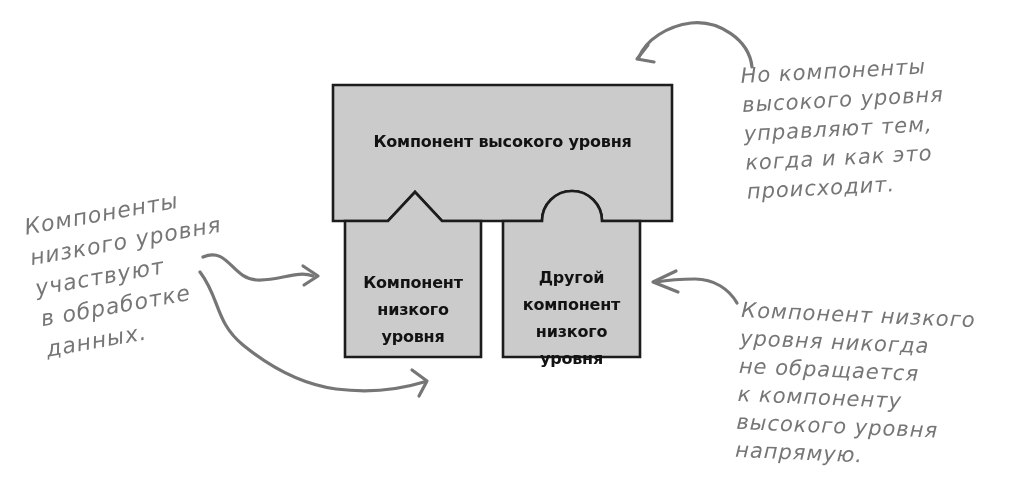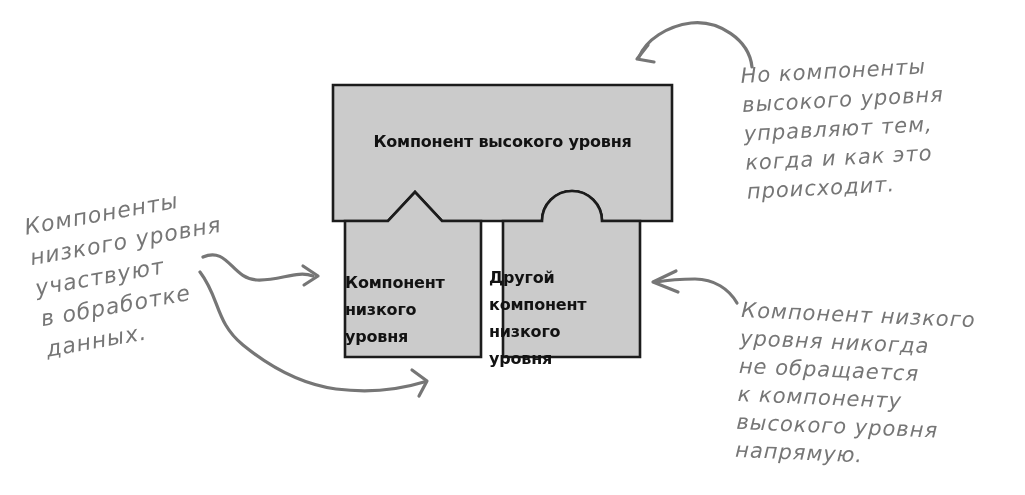--- a/index.html
+++ b/index.html
@@ -17,30 +17,31 @@
     overflow:hidden;
     font-family:"DejaVu Sans", sans-serif;
   }
   .canvas svg{position:absolute;left:0;top:0;}
   .box{fill:var(--box-fill);stroke:var(--box-border);stroke-width:2.6;stroke-linejoin:miter;}
   .arrow{fill:none;stroke:var(--annotation-ink);stroke-width:3.2;stroke-linecap:round;stroke-linejoin:round;}
   .box-label{
     position:absolute;
     color:var(--label-ink);
     font-weight:bold;
+    text-align:center;
     letter-spacing:-0.2px;
   }
   .box-label.big{
     left:333px;top:85px;width:339px;height:112px;
     display:flex;align-items:center;justify-content:center;
     font-size:16px;
   }
   .box-label.small{font-size:16px;line-height:27px;margin-top:28px;}
   .box-label.small.left-box{left:345px;top:241px;width:136px;}
-  .box-label.small.right-box{left:489px;top:236px;width:137px;}
+  .box-label.small.right-box{left:503px;top:236px;width:137px;}
   .annotation{
     position:absolute;
     color:var(--annotation-ink);
     font-style:italic;
     letter-spacing:1px;
     white-space:nowrap;
   }
   .annotation.left-note{
     left:22px;top:212px;
     font-size:22px;line-height:31px;

